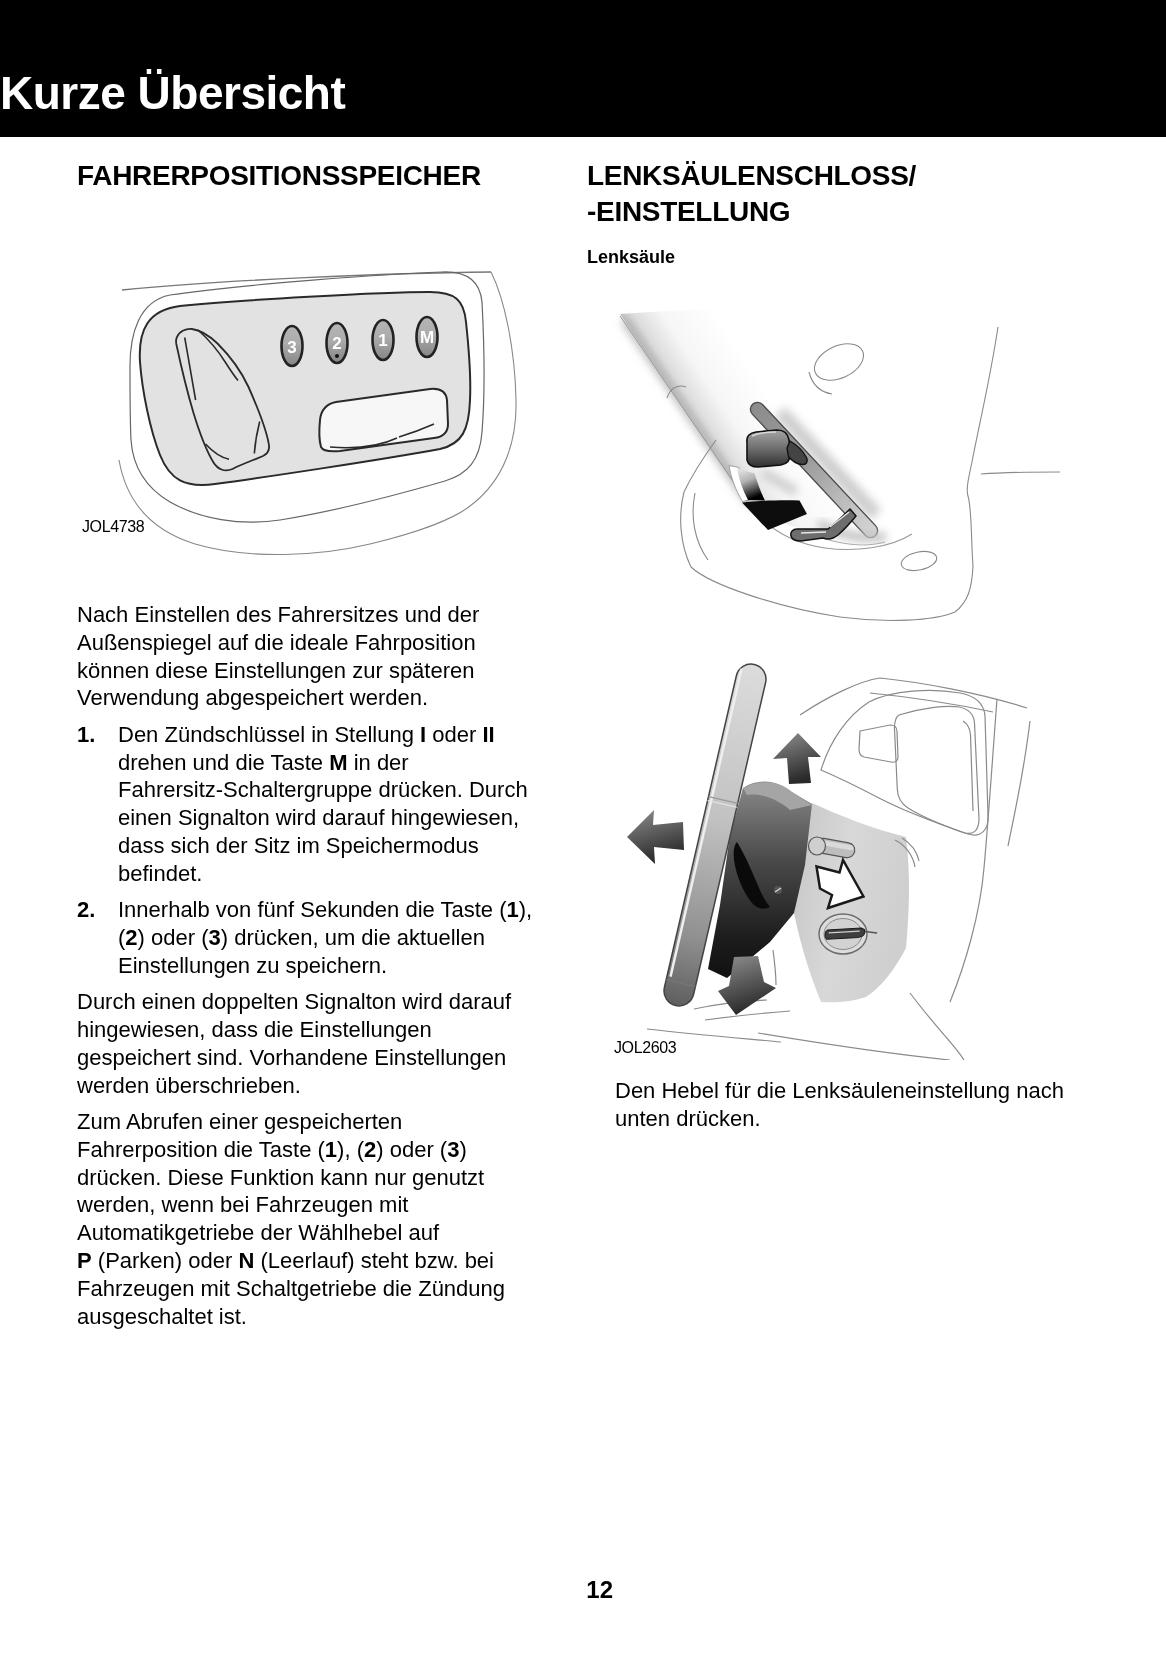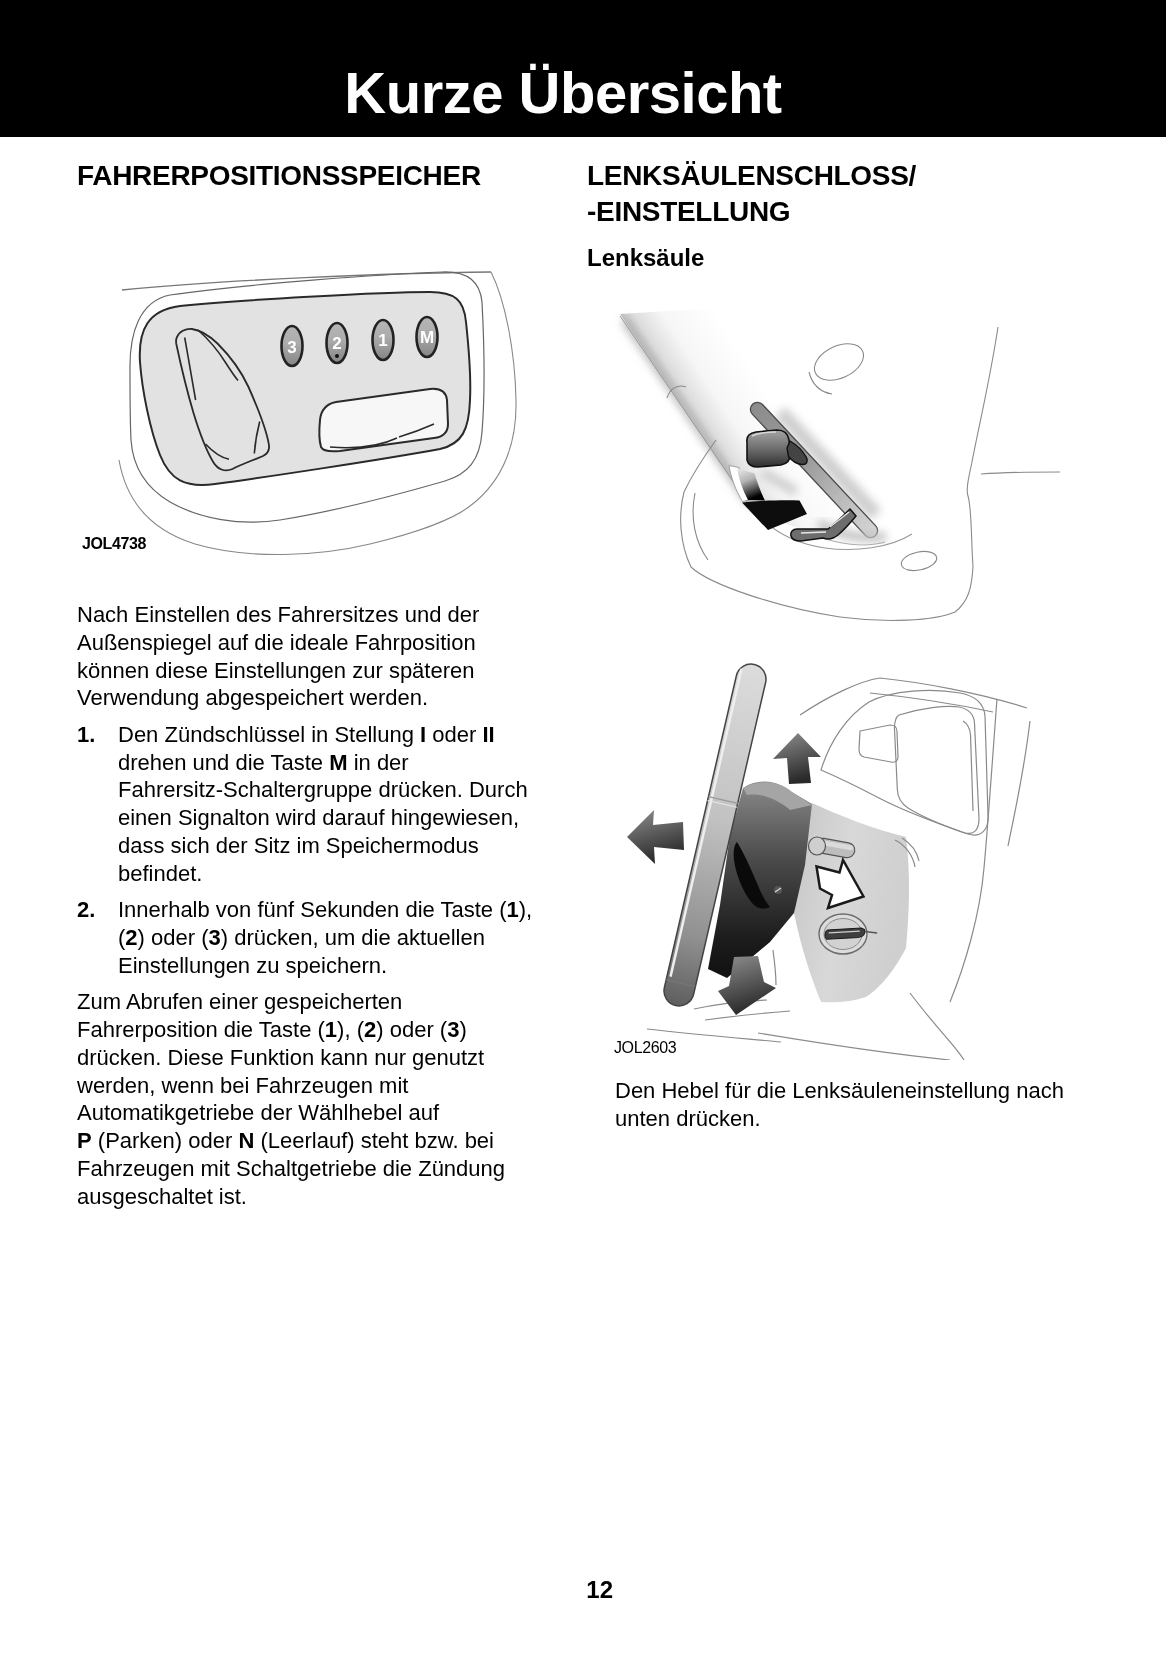--- a/index.html
+++ b/index.html
@@ -1,21 +1,21 @@
 <!DOCTYPE html>
 <html lang="de"><head>
 <meta charset="utf-8">
 <title>Kurze Übersicht</title>
 <style>
   html,body{margin:0;padding:0;background:#fff;}
   body{width:1166px;height:1654px;position:relative;font-family:"Liberation Sans",sans-serif;color:#000;overflow:hidden;}
   .bar{position:absolute;left:0;top:0;width:1166px;height:137px;background:#000;}
-  .bar .t{position:absolute;left:0;top:67px;width:1126px;text-align:center;color:#fff;font-weight:bold;font-size:58px;line-height:52px;letter-spacing:-0.5px;}
+  .bar .t{position:absolute;left:0;top:67px;width:1126px;color:#fff;font-weight:bold;font-size:46px;line-height:52px;letter-spacing:-0.5px;}
   .h1{position:absolute;font-weight:bold;font-size:28px;line-height:36px;letter-spacing:-0.3px;}
-  .h2{position:absolute;font-weight:bold;font-size:24px;line-height:27.8px;}
+  .h2{position:absolute;font-weight:bold;font-size:18px;line-height:27.8px;}
   .cap{position:absolute;font-size:16px;letter-spacing:-0.4px;}
   .col{position:absolute;font-size:22px;line-height:27.8px;}
   .col p{margin:0 0 8.6px 0;white-space:nowrap;}
   .li{position:relative;padding-left:41px;margin:0 0 8.6px 0;white-space:nowrap;}
   .li .n{position:absolute;left:0;top:0;font-weight:bold;}
   b{font-weight:bold;}
   .pgnum{position:absolute;left:513px;top:1578px;width:100px;text-align:right;font-weight:bold;font-size:24px;line-height:24px;}
   svg{position:absolute;}
 </style>
 </head>
@@ -64,21 +64,21 @@
     <text x="237" y="87">2</text>
     <text x="283" y="84">1</text>
     <text x="327" y="81">M</text>
   </g>
   <circle cx="237" cy="94" r="2" fill="#111"></circle>
 
   <path d="M 221 185 C 219 178 219 168 220 158 C 221 148 226 142 236 140 L 330 127 C 340 126 346 130 347 138 L 348 162 C 348 170 343 175 334 176 L 240 189 C 230 190 223 189 221 185 Z" fill="#f7f7f7" stroke="#2a2a2a" stroke-width="2"></path>
   <path d="M 230 185 C 255 187 280 184 297 176" fill="none" stroke="#2a2a2a" stroke-width="1.5"></path>
   <path d="M 299 175 C 312 171 325 166 334 162" fill="none" stroke="#2a2a2a" stroke-width="1.5"></path>
 </svg>
-<div class="cap" style="left:82px;top:535px;font-weight:bold;">JOL4738</div>
+<div class="cap" style="left:82px;top:518px;">JOL4738</div>
 
 <svg style="left:600px;top:290px;" width="460" height="390" viewBox="0 0 460 390">
   <defs>
     <linearGradient id="colgrad" gradientUnits="userSpaceOnUse" x1="80" y1="125" x2="270" y2="0">
       <stop offset="0" stop-color="#b0b0b0"></stop>
         <stop offset="0.07" stop-color="#dcdcdc"></stop>
         <stop offset="0.18" stop-color="#f6f6f6"></stop>
         <stop offset="0.38" stop-color="#ffffff"></stop>
         <stop offset="1" stop-color="#ffffff"></stop>
     </linearGradient>
@@ -219,20 +219,21 @@
   <path d="M 47 192 L 74 165 L 73 180 L 103 177 L 104 205 L 74 202 L 75 219 Z" fill="url(#arr2)"></path>
   <path d="M 156 370 L 138 346 L 149 341 L 154 312 L 178 311 L 184 337 L 196 343 Z" fill="url(#arr2)"></path>
   <path d="M 283.5 251.5 L 263 215 L 259.5 227.5 L 236.5 221.5 L 240 243.5 L 252 250 L 248 263 Z" fill="#fff" stroke="#1a1a1a" stroke-width="2.5"></path>
 </svg>
 <div class="cap" style="left:614px;top:1039px;">JOL2603</div>
 
 <div class="col" style="left:77px;top:601px;width:420px;">
   <p>Nach Einstellen des Fahrersitzes und der<br>Außenspiegel auf die ideale Fahrposition<br>können diese Einstellungen zur späteren<br>Verwendung abgespeichert werden.</p>
   <div class="li"><span class="n">1.</span>Den Zündschlüssel in Stellung <b>I</b> oder <b>II</b><br>drehen und die Taste <b>M</b> in der<br>Fahrersitz-Schaltergruppe drücken. Durch<br>einen Signalton wird darauf hingewiesen,<br>dass sich der Sitz im Speichermodus<br>befindet.</div>
   <div class="li"><span class="n">2.</span>Innerhalb von fünf Sekunden die Taste (<b>1</b>),<br>(<b>2</b>) oder (<b>3</b>) drücken, um die aktuellen<br>Einstellungen zu speichern.</div>
+  <p>Durch einen doppelten Signalton wird darauf<br>hingewiesen, dass die Einstellungen<br>gespeichert sind. Vorhandene Einstellungen<br>werden überschrieben.</p>
   <p>Zum Abrufen einer gespeicherten<br>Fahrerposition die Taste (<b>1</b>), (<b>2</b>) oder (<b>3</b>)<br>drücken. Diese Funktion kann nur genutzt<br>werden, wenn bei Fahrzeugen mit<br>Automatikgetriebe der Wählhebel auf<br><b>P</b> (Parken) oder <b>N</b> (Leerlauf) steht bzw. bei<br>Fahrzeugen mit Schaltgetriebe die Zündung<br>ausgeschaltet ist.</p>
 </div>
 
 <div class="col" style="left:587px;top:1077.2px;width:470px;margin-left:28px;">
   <p>Den Hebel für die Lenksäuleneinstellung nach<br>unten drücken.</p>
 </div>
 
 <div class="pgnum">12</div>
 
 </body></html>

